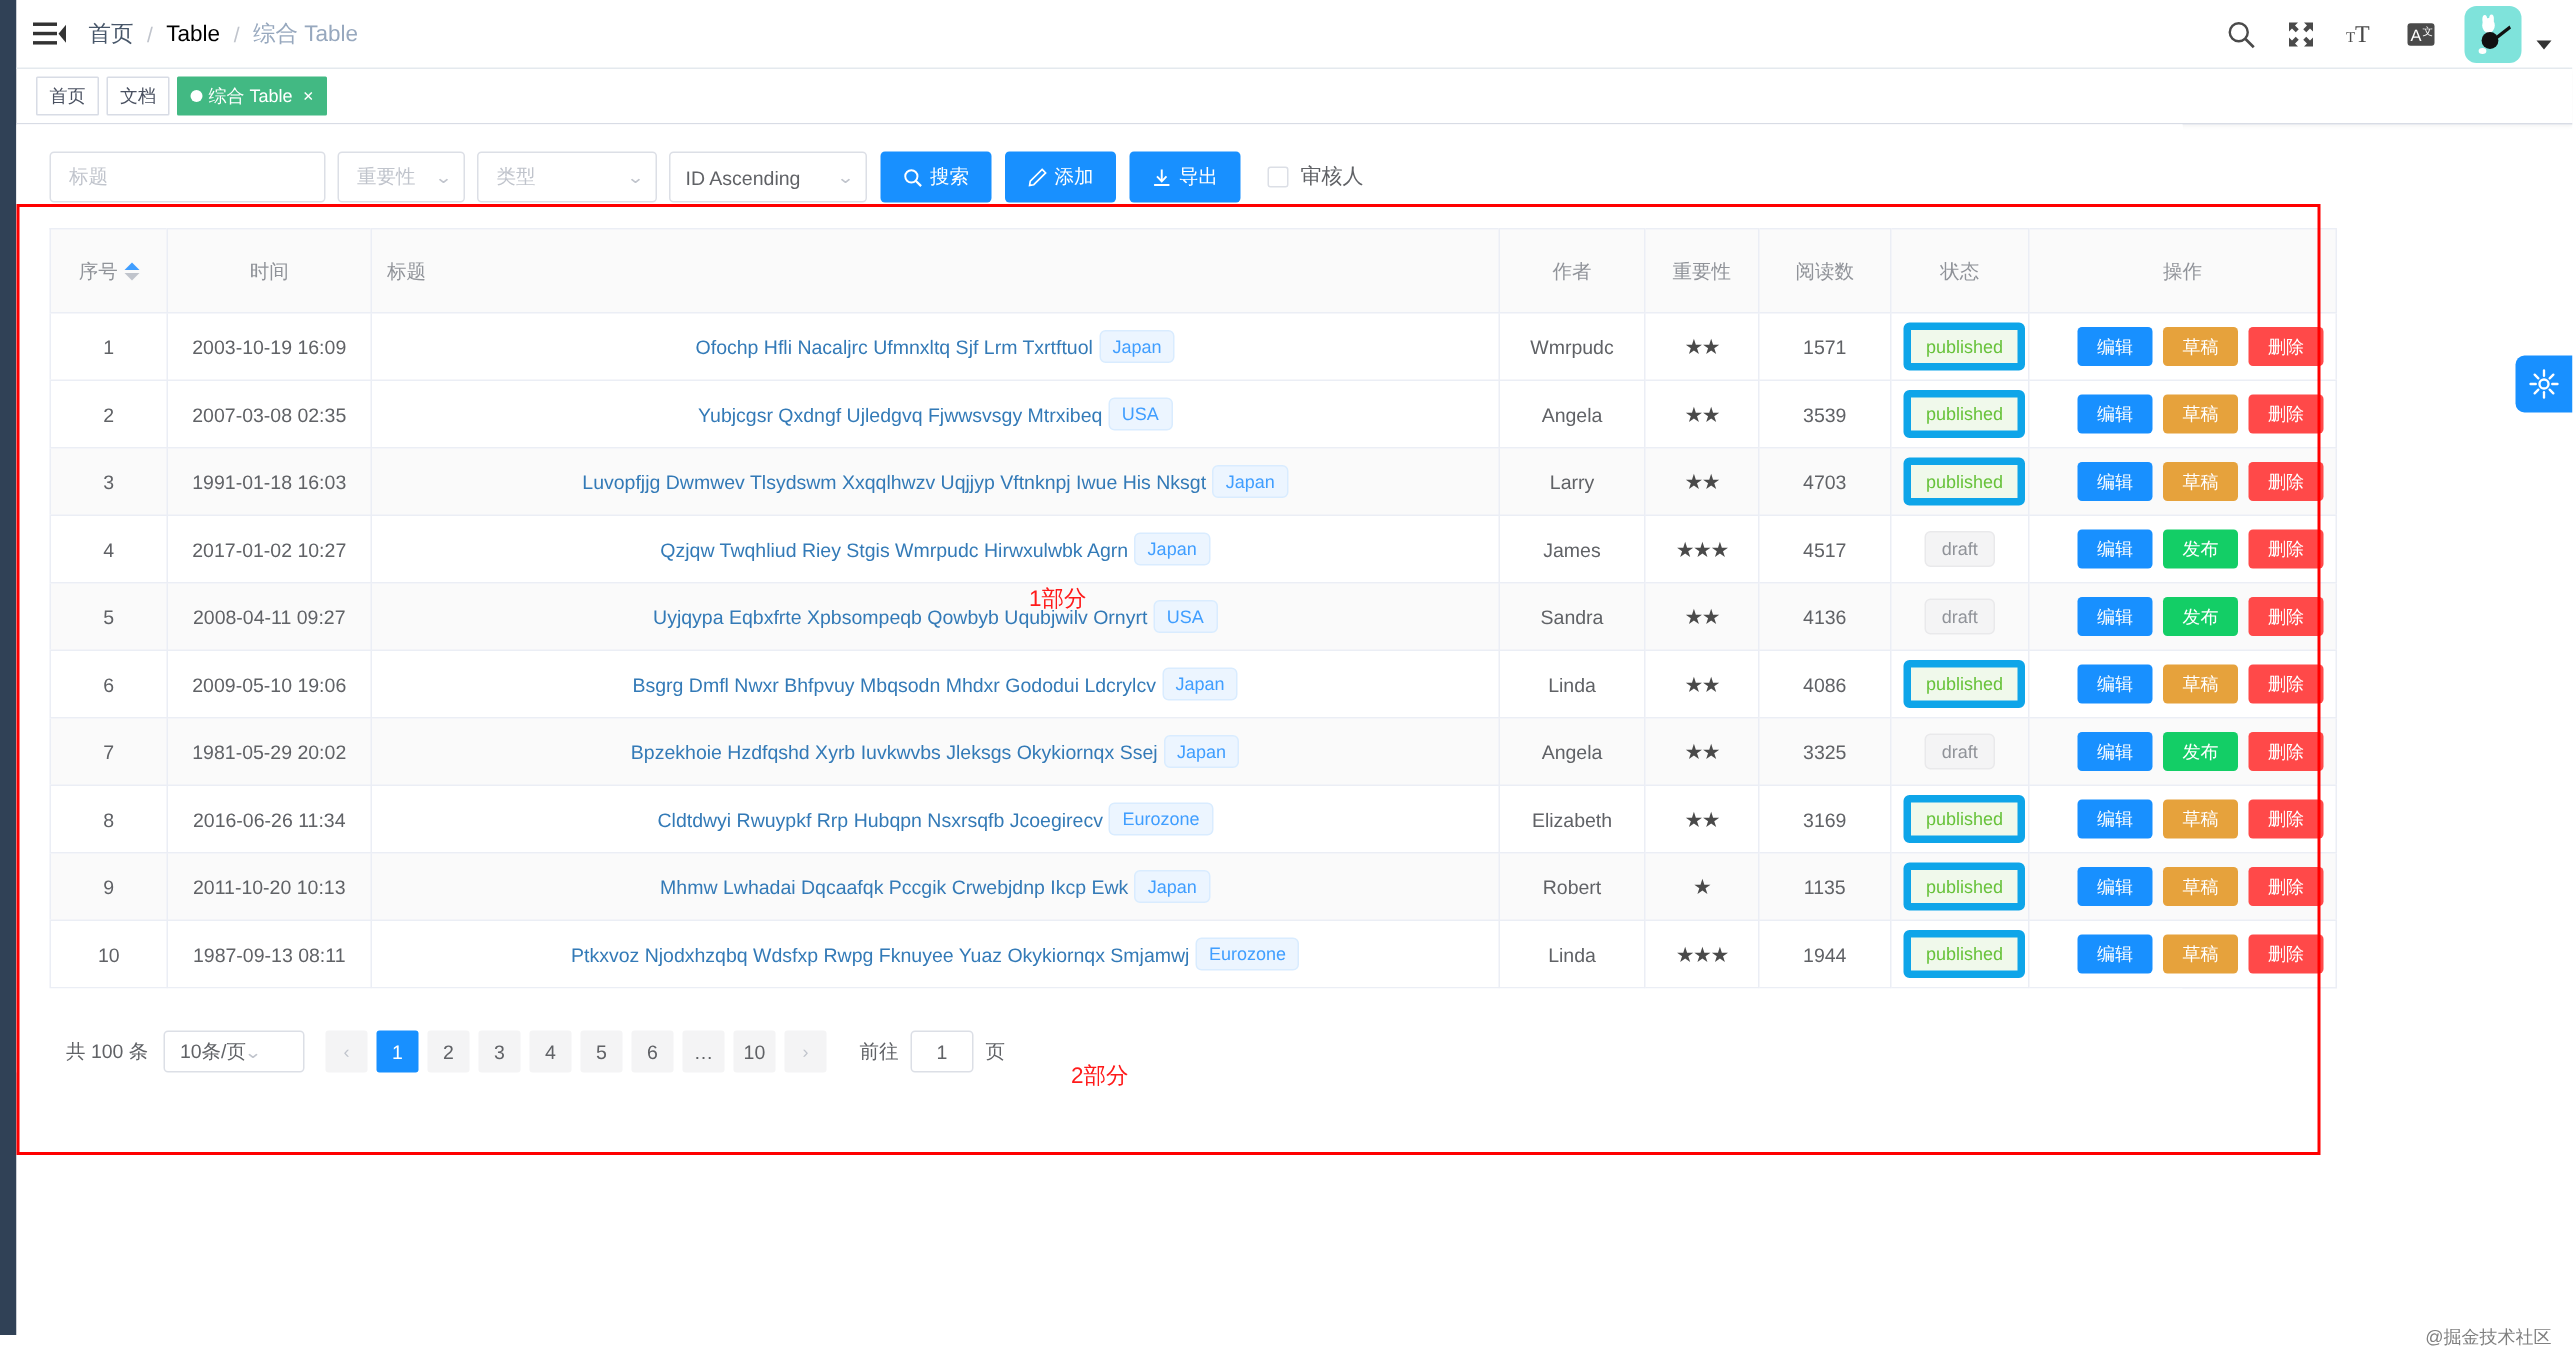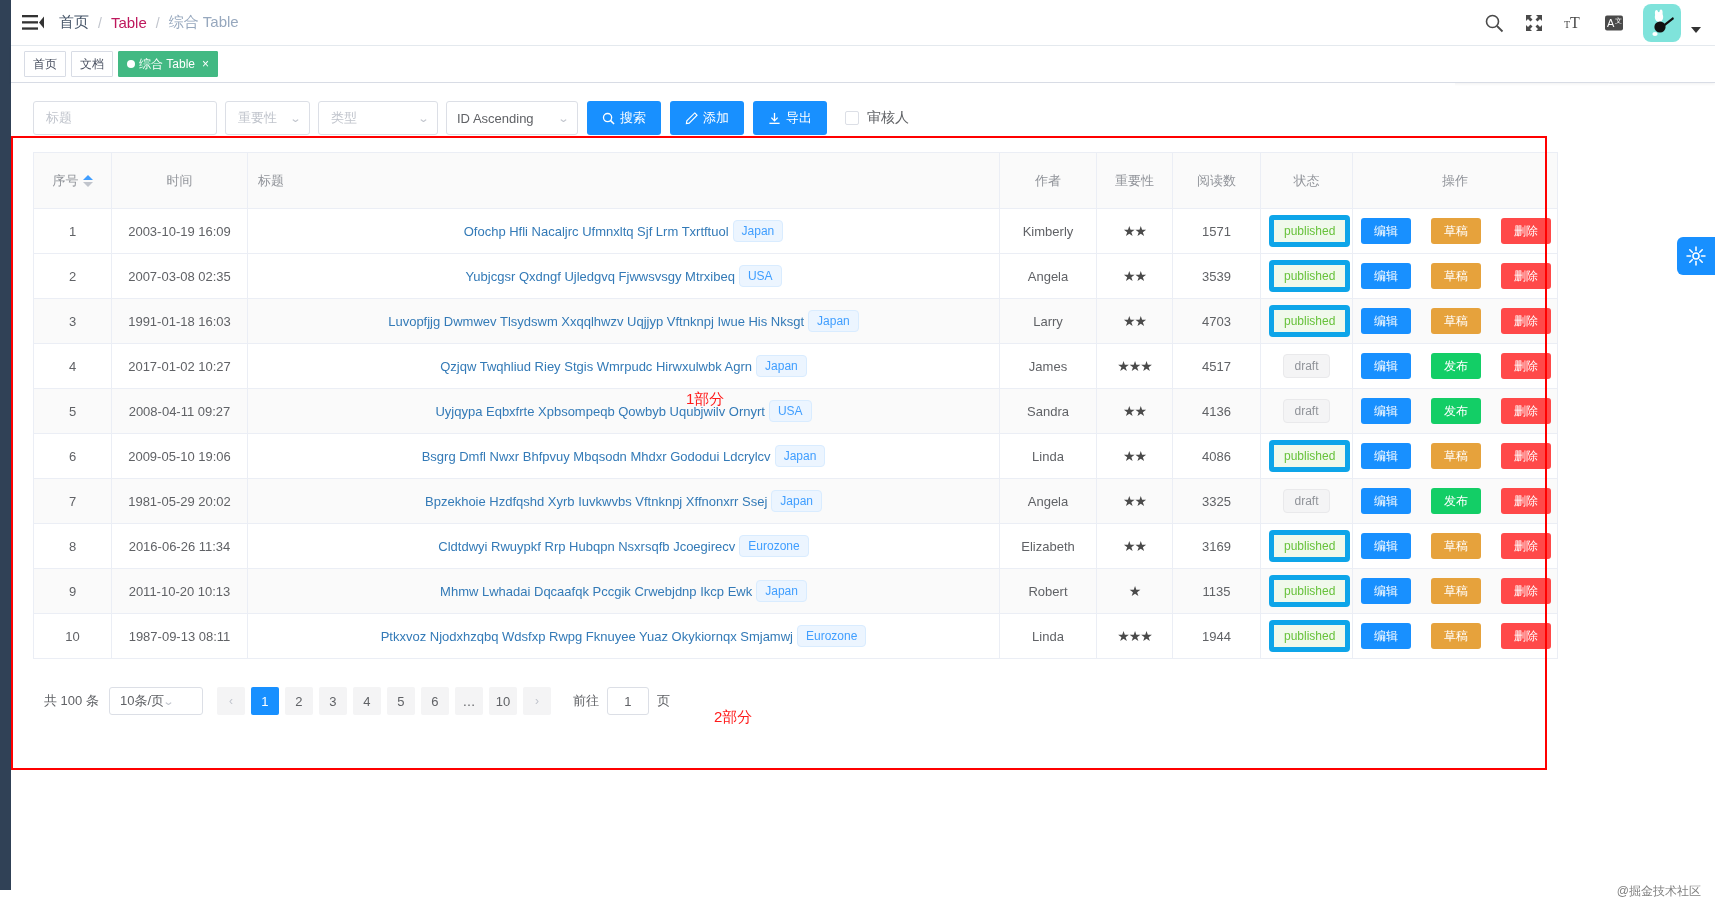--- a/index.html
+++ b/index.html
@@ -33,21 +33,21 @@
   .hamburger {
     width: 44px; height: 46px;
     display: flex; align-items: center; justify-content: center;
     cursor: pointer;
   }
   .hamburger svg { display:block; }
   .breadcrumb {
     display: flex; align-items: center;
     font-size: 15px; margin-left: 4px;
   }
-  .bc-item { color: #be185d; }
+  .bc-item { color: #000000; }
   .bc-item.first { color: #475669; font-weight: 400; }
   .bc-item.last { color: #97a8be; }
   .bc-sep { color: #c0c4cc; margin: 0 9px; font-size: 14px; }
   .nav-right {
     margin-left: auto;
     display: flex; align-items: center;
     padding-right: 14px;
     gap: 18px;
   }
   .nav-icon {
@@ -260,21 +260,21 @@
     padding: 3px 10px;
     border-radius: 4px;
     line-height: 16px;
   }
   .state-published {
     background: #f0f9eb; color: #67c23a; border: 5px solid #0ea5e9;
   }
   .state-draft {
     background: #f4f4f5; color: #909399; border: 1px solid #e9e9eb;
   }
-  .ops { display: flex; align-items: center; justify-content: flex-start; gap: 20px; }
+  .ops { display: flex; align-items: center; justify-content: flex-end; gap: 7px; }
   .op-btn {
     height: 26px;
     border-radius: 3px;
     font-size: 12px;
     color: #fff;
     padding: 0 13px;
     display: inline-flex; align-items: center; justify-content: center;
     cursor: pointer;
     border: none;
     white-space: nowrap;
@@ -499,21 +499,21 @@
               <th>阅读数</th>
               <th>状态</th>
               <th>操作</th>
             </tr>
           </thead>
           <tbody id="table-body">
               <tr>
                 <td>1</td>
                 <td>2003-10-19 16:09</td>
                 <td class="td-title"><span class="title-link">Ofochp Hfli Nacaljrc Ufmnxltq Sjf Lrm Txrtftuol</span><span class="tag-blue">Japan</span></td>
-                <td>Kimberly</td>
+                <td>Wmrpudc</td>
                 <td><span class="stars">★★</span></td>
                 <td class="pv">1571</td>
                 <td><span class="state-badge state-published">published</span></td>
                 <td>
                   <div class="ops">
                     <span class="op-btn op-edit">编辑</span>
                     <span class="op-btn op-draft">草稿</span>
                     <span class="op-btn op-delete">删除</span>
                   </div>
                 </td>
@@ -594,21 +594,21 @@
                   <div class="ops">
                     <span class="op-btn op-edit">编辑</span>
                     <span class="op-btn op-draft">草稿</span>
                     <span class="op-btn op-delete">删除</span>
                   </div>
                 </td>
               </tr>
               <tr class="striped">
                 <td>7</td>
                 <td>1981-05-29 20:02</td>
-                <td class="td-title"><span class="title-link">Bpzekhoie Hzdfqshd Xyrb Iuvkwvbs Vftnknpj Xffnonxrr Ssej</span><span class="tag-blue">Japan</span></td>
+                <td class="td-title"><span class="title-link">Bpzekhoie Hzdfqshd Xyrb Iuvkwvbs Jleksgs Okykiornqx Ssej</span><span class="tag-blue">Japan</span></td>
                 <td>Angela</td>
                 <td><span class="stars">★★</span></td>
                 <td class="pv">3325</td>
                 <td><span class="state-badge state-draft">draft</span></td>
                 <td>
                   <div class="ops">
                     <span class="op-btn op-edit">编辑</span>
                     <span class="op-btn op-publish">发布</span>
                     <span class="op-btn op-delete">删除</span>
                   </div>

